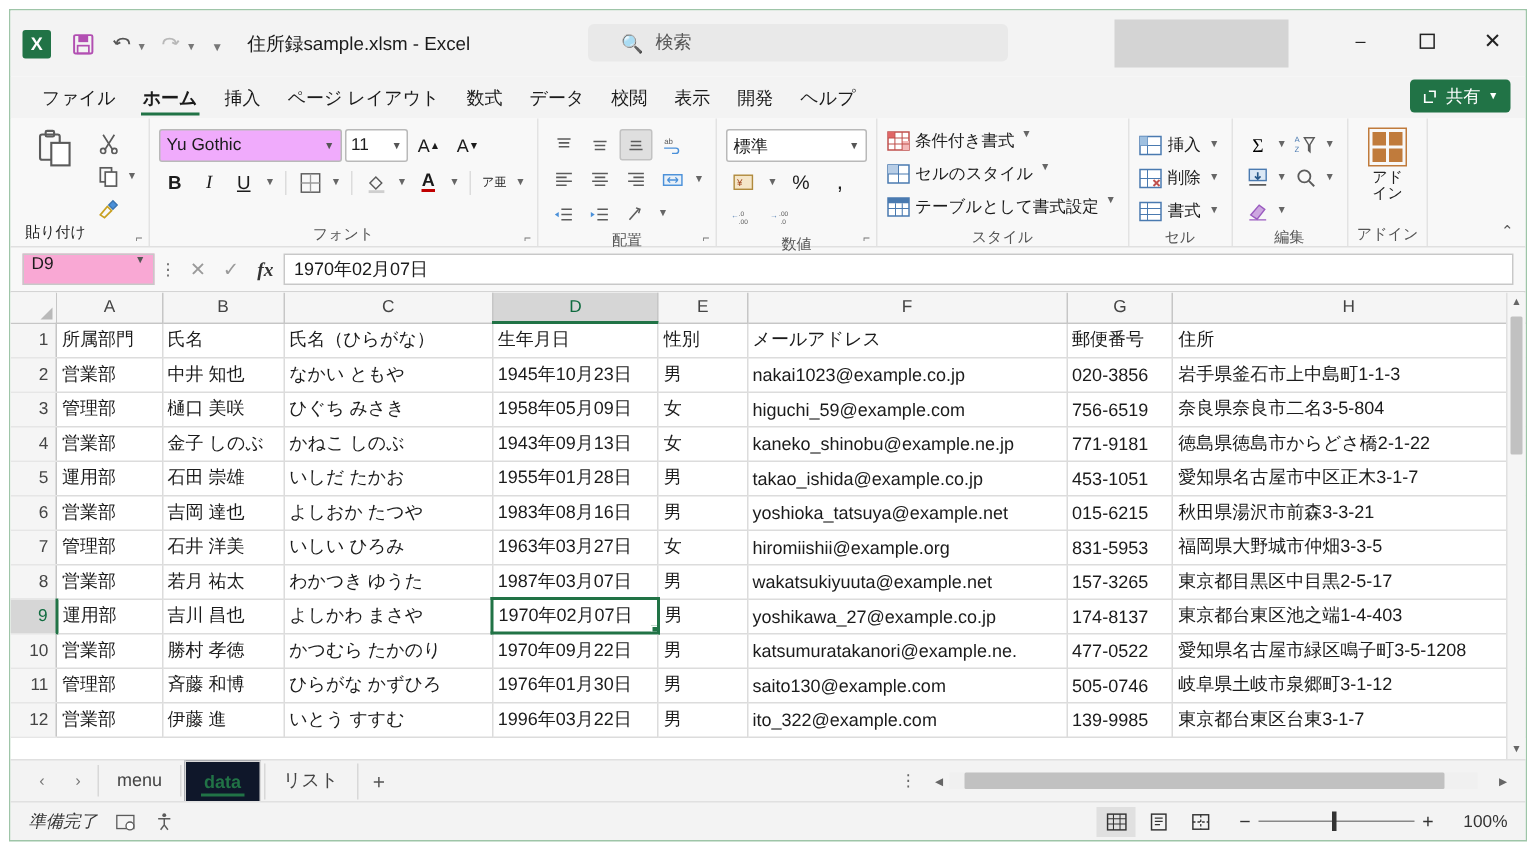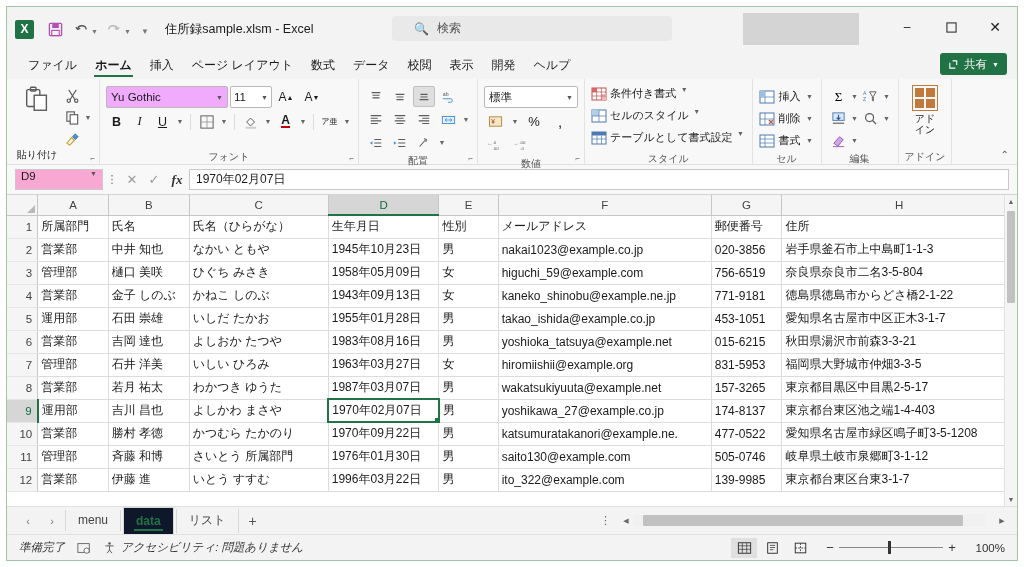--- a/index.html
+++ b/index.html
@@ -838,21 +838,21 @@
         <td class="cell">1970年09月22日</td>
         <td class="cell">男</td>
         <td class="cell">katsumuratakanori@example.ne.</td>
         <td class="cell">477-0522</td>
         <td class="cell">愛知県名古屋市緑区鳴子町3-5-1208</td>
       </tr>
       <tr>
         <td class="rowhead">11</td>
         <td class="cell">管理部</td>
         <td class="cell">斉藤 和博</td>
-        <td class="cell">さいとう 所属部門</td>
+        <td class="cell">ひらがな かずひろ</td>
         <td class="cell">1976年01月30日</td>
         <td class="cell">男</td>
         <td class="cell">saito130@example.com</td>
         <td class="cell">505-0746</td>
         <td class="cell">岐阜県土岐市泉郷町3-1-12</td>
       </tr>
       <tr>
         <td class="rowhead">12</td>
         <td class="cell">営業部</td>
         <td class="cell">伊藤 進</td>
@@ -900,21 +900,20 @@
       <svg width="14" height="14" viewBox="0 0 16 16">
           <rect x="1" y="3" width="13" height="10" fill="none" stroke="#5b5b5b" stroke-width="1"></rect>
           <circle cx="11" cy="11" r="3" fill="#fff" stroke="#5b5b5b" stroke-width="1"></circle>
         </svg>
     </div>
     <div class="sb-item">
       <svg width="13" height="13" viewBox="0 0 16 16">
           <circle cx="8" cy="3" r="1.6" fill="#5b5b5b"></circle>
           <path d="M3 6 H13 M8 6 V11 M8 11 L5 15 M8 11 L11 15" stroke="#5b5b5b" stroke-width="1.2" fill="none"></path>
         </svg>
-      <span>アクセシビリティ: 問題ありません</span>
     </div>
     <div class="sb-right">
       <div class="view-btn sel">
         <svg width="15" height="14" viewBox="0 0 16 16">
             <rect x="1" y="2" width="14" height="12" fill="none" stroke="#333" stroke-width="1.1"></rect>
             <path d="M1 5.5H15M5.5 2V14M10.5 2V14M1 9.5H15" stroke="#333" stroke-width=".8"></path>
           </svg>
       </div>
       <div class="view-btn">
         <svg width="15" height="14" viewBox="0 0 16 16">

